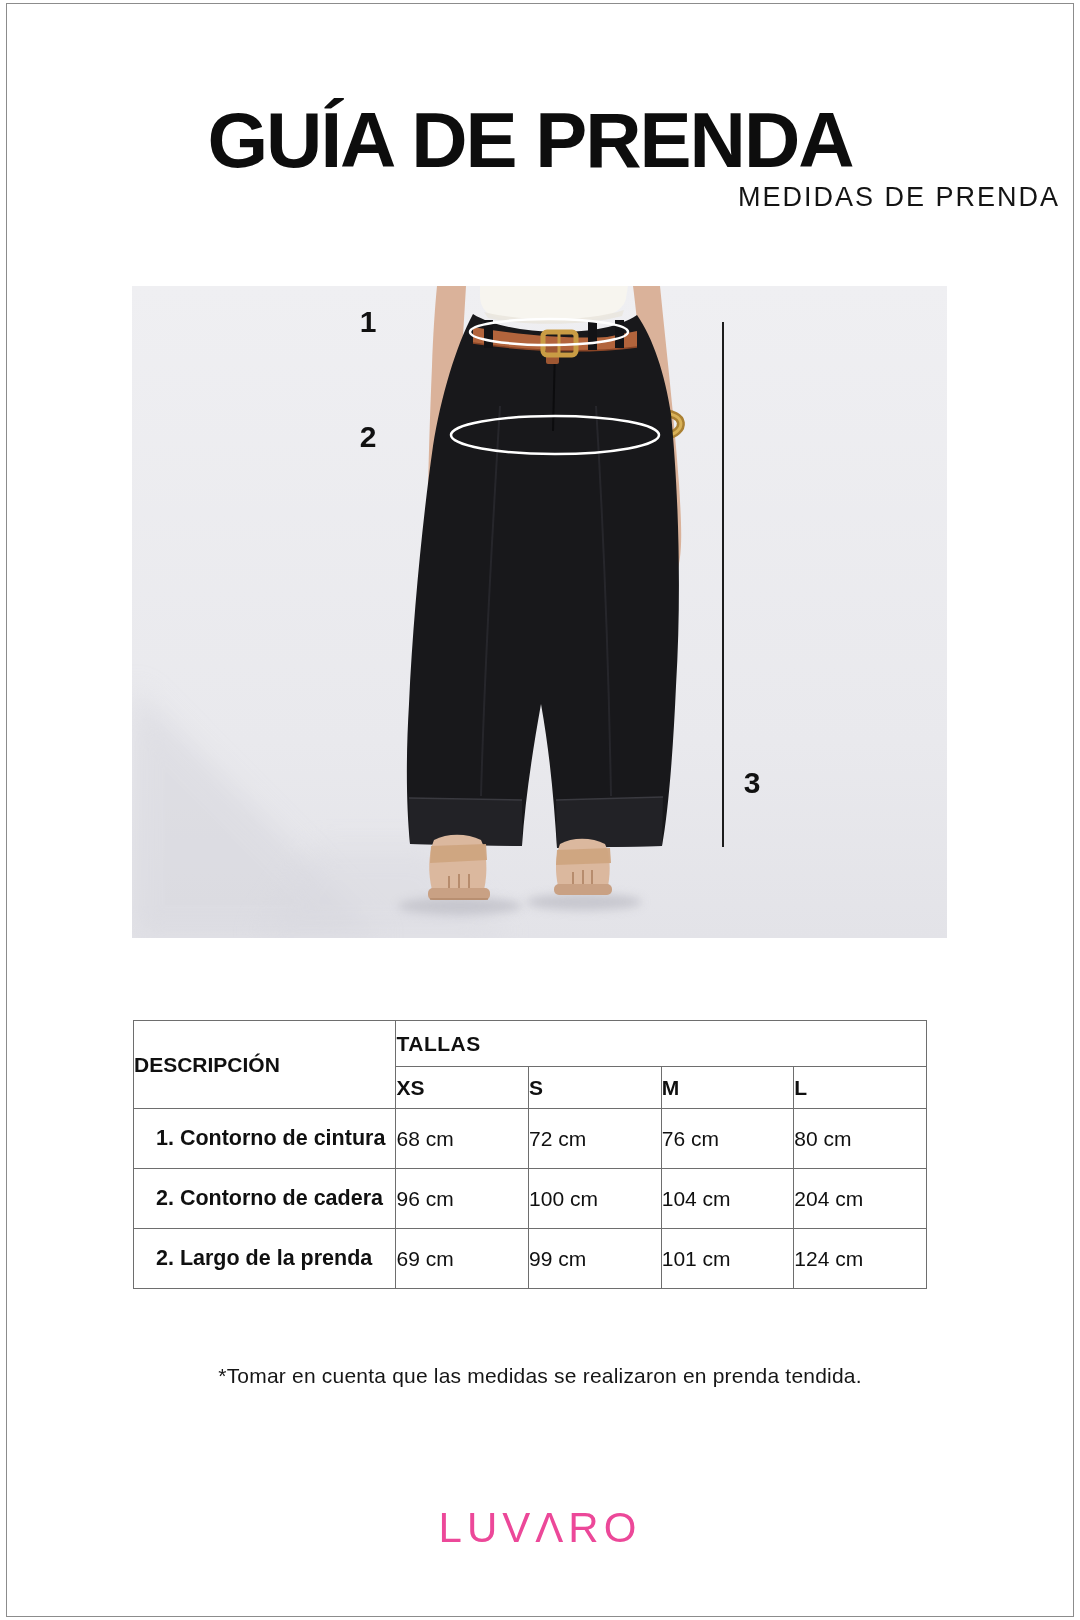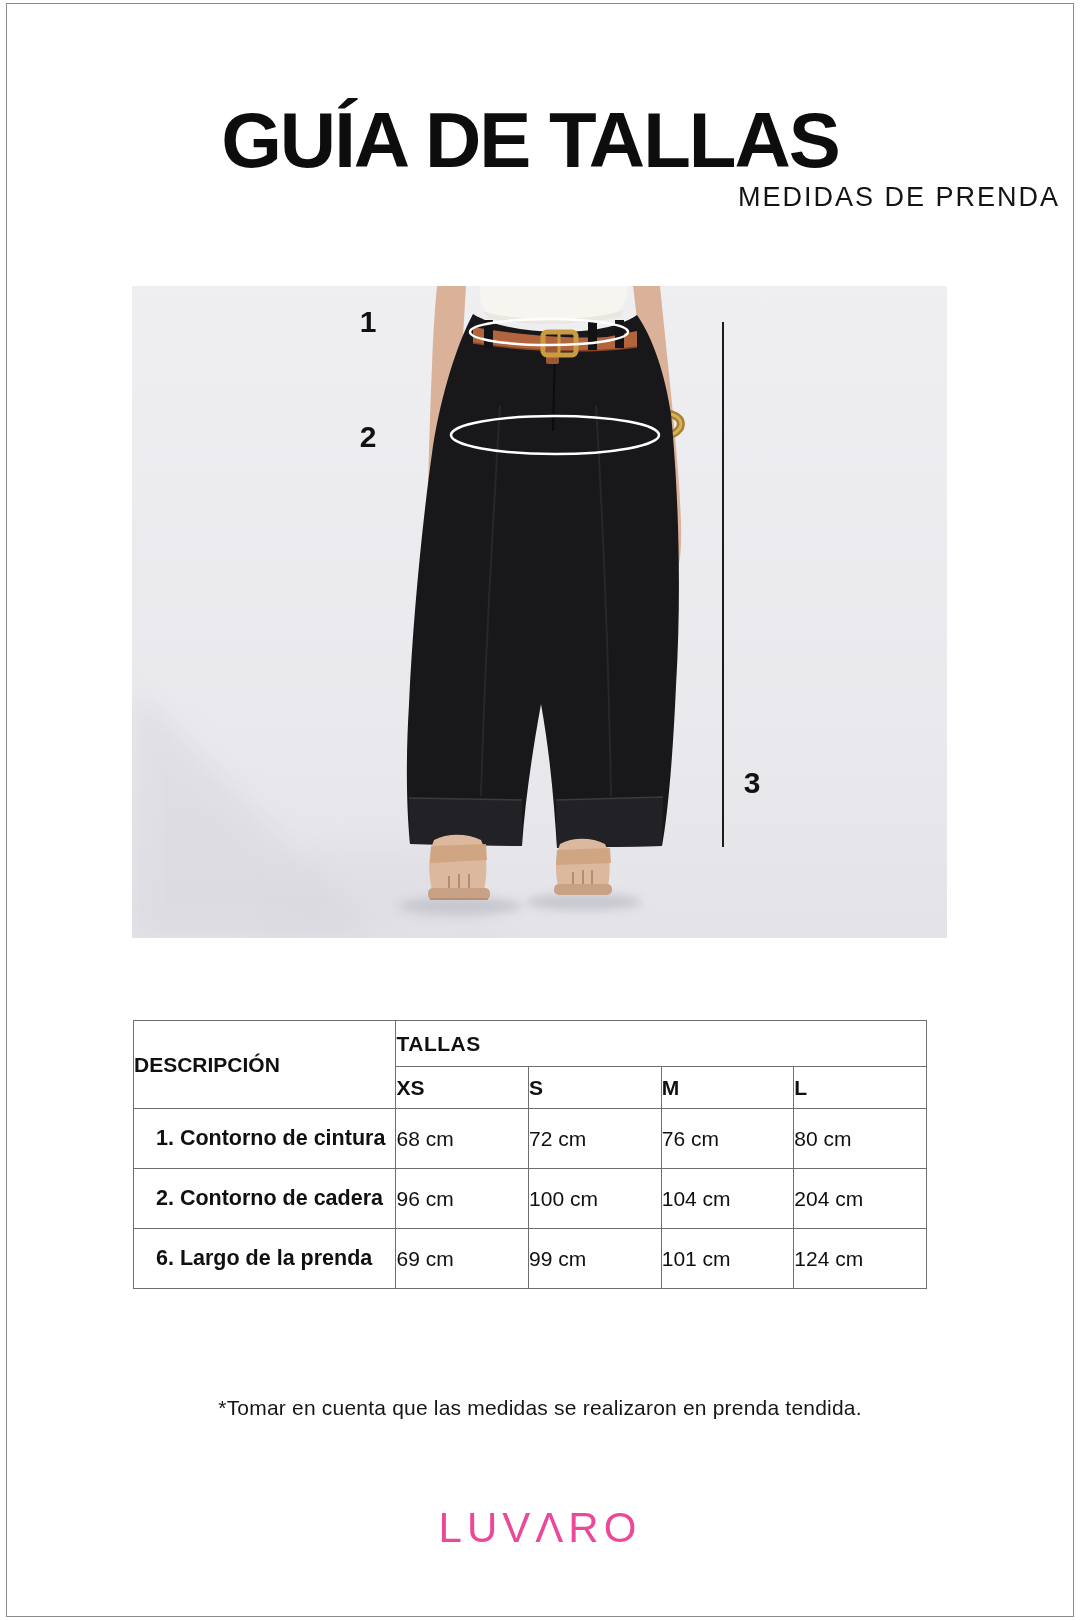--- a/index.html
+++ b/index.html
@@ -35,33 +35,33 @@
   }
   td.desc-h{font-weight:bold;font-size:22px;}
   td.tallas-h{font-weight:bold;font-size:21px;height:45px;letter-spacing:0.5px;}
   tr.r-sizes td{font-weight:bold;height:41px;margin-top:9px;}
   tr.r-data td{height:59px;}
   tr.r-data td.lbl{
     font-weight:bold;text-align:left;padding-left:22px;font-size:21.5px;
   }
   .footnote{
     position:absolute;top:1364px;left:0;width:1080px;text-align:center;
-    font-size:21px;color:#161616;letter-spacing:0.2px;margin-top:32px;
+    font-size:21px;color:#161616;letter-spacing:0.2px;
   }
   .brand-logo{
     position:absolute;top:1504px;left:0;width:1080px;text-align:center;
     font-size:42px;font-weight:300;letter-spacing:5px;color:#ec4899;
   }
 </style>
 </head>
 <body>
 
 <div class="page-frame"></div>
 
-<div class="title">GUÍA DE TALLAS</div>
+<div class="title">GUÍA DE PRENDA</div>
 <div class="subtitle">MEDIDAS DE PRENDA</div>
 
 <div class="photo">
   <svg width="815" height="652" viewBox="0 0 815 652" xmlns="http://www.w3.org/2000/svg">
     <defs>
       <linearGradient id="bg" x1="0" y1="0" x2="0" y2="1">
         <stop offset="0" stop-color="#efeff2"></stop>
         <stop offset="0.7" stop-color="#e9e9ed"></stop>
         <stop offset="1" stop-color="#e3e3e8"></stop>
       </linearGradient>
@@ -167,21 +167,21 @@
         <td>80 cm</td>
       </tr>
       <tr class="r-data">
         <td class="lbl">2. Contorno de cadera</td>
         <td>96 cm</td>
         <td>100 cm</td>
         <td>104 cm</td>
         <td>204 cm</td>
       </tr>
       <tr class="r-data">
-        <td class="lbl">6. Largo de la prenda</td>
+        <td class="lbl">2. Largo de la prenda</td>
         <td>69 cm</td>
         <td>99 cm</td>
         <td>101 cm</td>
         <td>124 cm</td>
       </tr>
     </tbody>
   </table>
 </div>
 
 <div class="footnote">*Tomar en cuenta que las medidas se realizaron en prenda tendida.</div>

